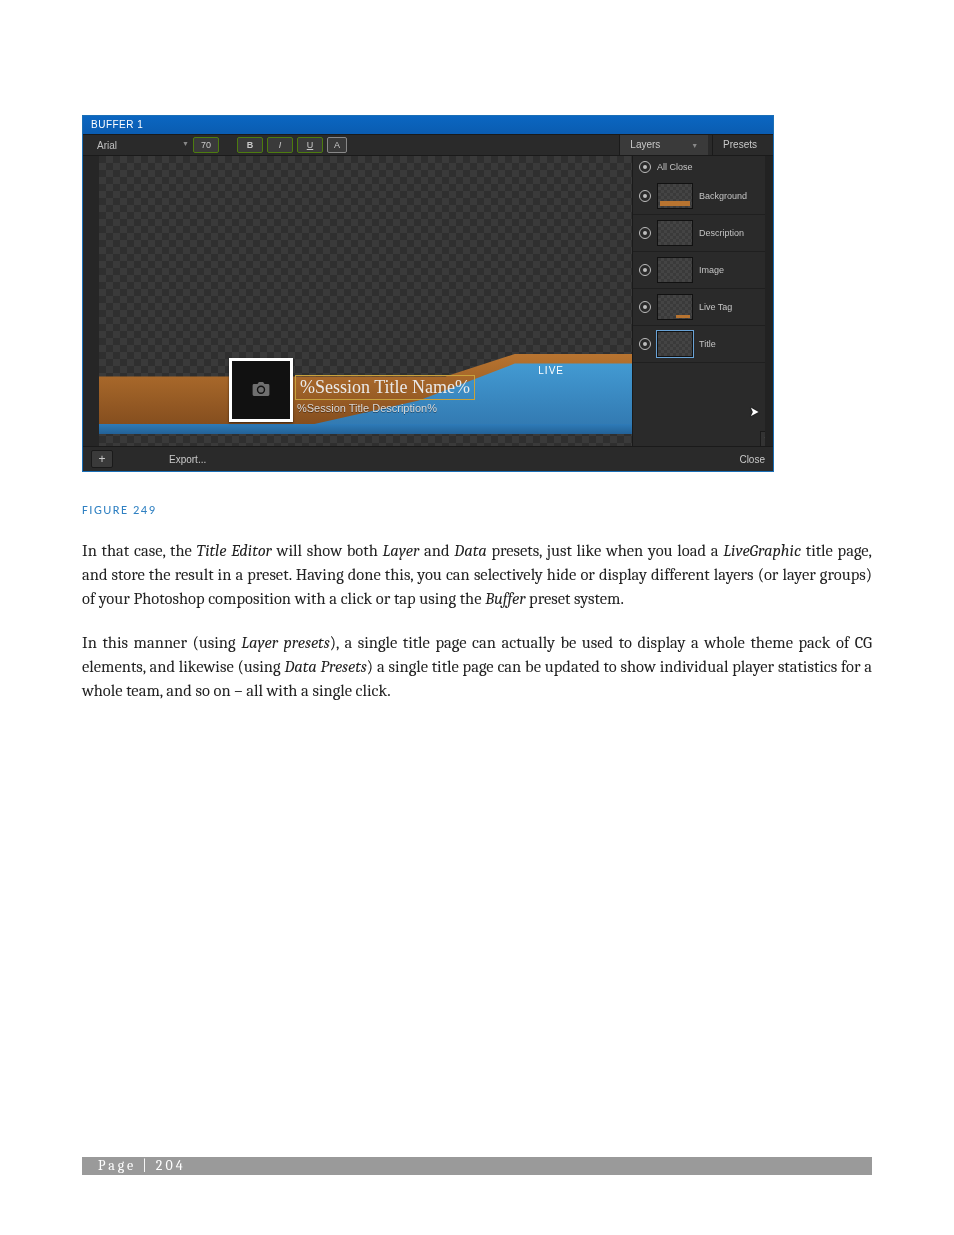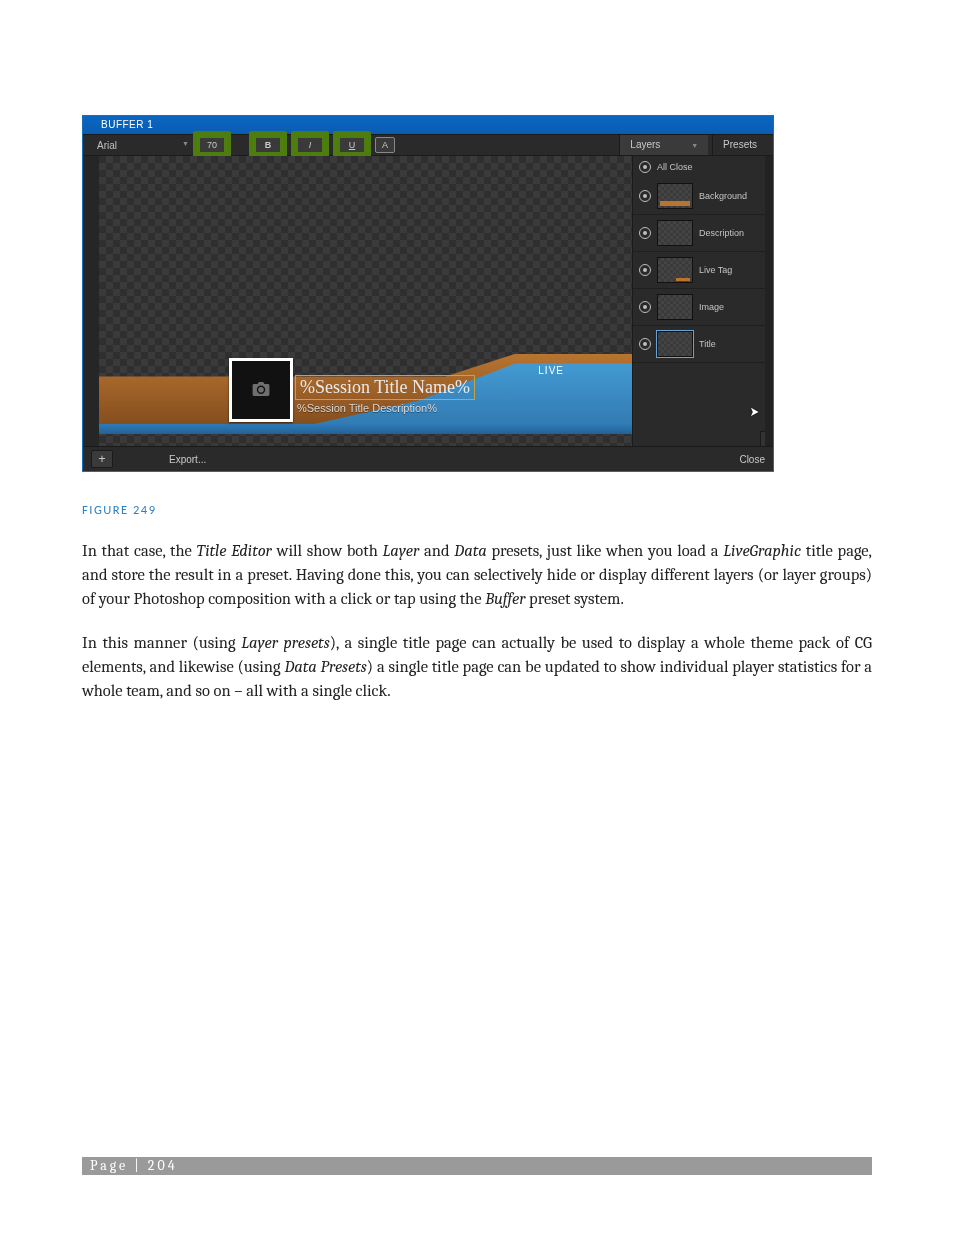--- a/index.html
+++ b/index.html
@@ -26,21 +26,21 @@
     box-shadow: 0 0 0 1px #0b3e6c inset;
     font-family: "Segoe UI", Tahoma, sans-serif;
     font-size: 10px;
     color: #c9c9c9;
   }
   .te-titlebar {
     background: linear-gradient(#0b66c1, #0a5cb1);
     color: #fff;
     height: 18px;
     line-height: 18px;
-    padding: 0 18px;
+    padding: 0 8px;
     font-size: 10px;
     letter-spacing: 0.5px;
   }
   .te-toolbar {
     height: 20px;
     background: #2a2a2a;
     border-top: 1px solid #1a1a1a;
     border-bottom: 1px solid #1a1a1a;
     display: flex;
     align-items: center;
@@ -55,21 +55,21 @@
     align-items: flex-start;
     justify-content: space-between;
   }
   .tb-dd { color:#888; font-size:7px; }
   .tb-btn {
     background: #3a3a3a;
     min-width: 18px;
     height: 14px;
     line-height: 14px;
     text-align: center;
-    border: 7px solid #4d7c0f;
+    border: 1px solid #4d7c0f;
     border-radius: 2px;
     padding: 0 3px;
     font-size: 9px;
   }
   .tb-right-spacer { flex: 1; }
   .tb-tab {
     padding: 0 10px;
     height: 20px;
     line-height: 20px;
     border-left: 1px solid #1a1a1a;
@@ -240,21 +240,21 @@
   .page-footer {
     position: absolute;
     left: 82px; right: 82px;
     bottom: 60px;
     height: 18px;
     background: #9a9a9a;
     color: #fff;
     font-family: Cambria, Georgia, serif;
     font-size: 14px;
     letter-spacing: 3px;
-    padding-left: 8px;
+    padding-left: 16px;
     line-height: 18px;
   }
 </style>
 </head>
 <body>
 
 <div class="page">
 
   <div class="shot-wrap">
     <div class="te-titlebar">BUFFER 1</div>
@@ -310,29 +310,29 @@
             </span>
           <span>Background</span>
         </div>
         <div class="lay-row">
           <span class="eye"></span>
           <span class="thumb"></span>
           <span>Description</span>
         </div>
         <div class="lay-row">
           <span class="eye"></span>
+          <span class="thumb"></span>
+          <span>Image</span>
+        </div>
+        <div class="lay-row">
+          <span class="eye"></span>
           <span class="thumb">
               <span class="bar" style="background:#b87430;bottom:1px;height:3px;left:18px;right:2px"></span>
             </span>
           <span>Live Tag</span>
-        </div>
-        <div class="lay-row">
-          <span class="eye"></span>
-          <span class="thumb"></span>
-          <span>Image</span>
         </div>
         <div class="lay-row title-row">
           <span class="eye"></span>
           <span class="thumb"></span>
           <span>Title</span>
         </div>
         <span class="cursor-arrow">➤</span>
         <div class="lay-dd">▼</div>
         <div class="lay-scroll"></div>
       </div>

